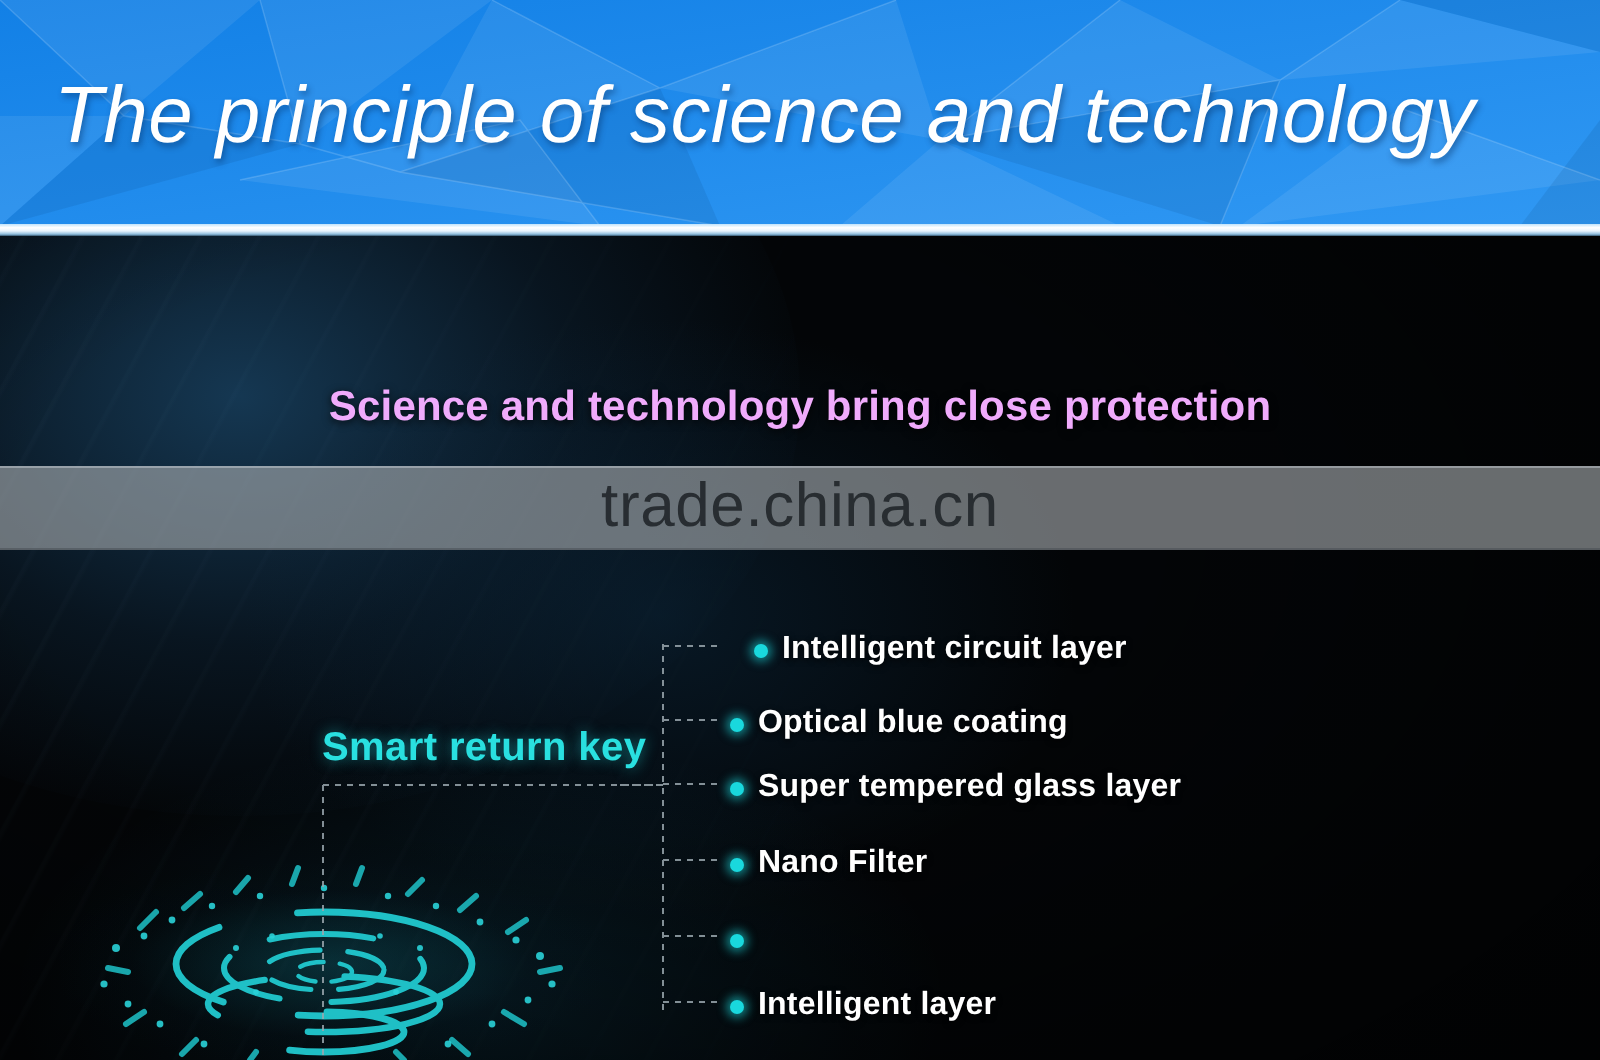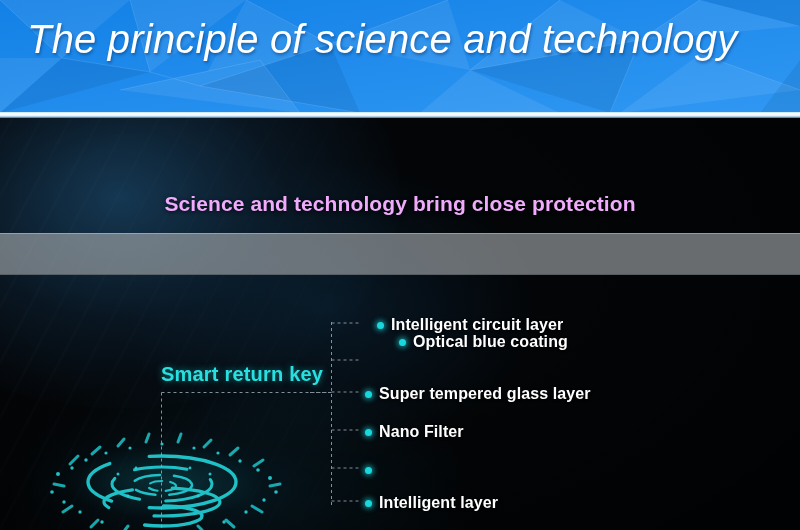--- a/index.html
+++ b/index.html
@@ -30,21 +30,21 @@
   }
   #header-facets {
     position: absolute;
     left: 0; top: 0;
     width: 800px;
     height: 113px;
   }
   #header-title {
     position: absolute;
     left: 27px;
-    top: 8px;
+    top: 27px;
     width: 760px;
     font-size: 40px;
     font-weight: 300;
     font-style: italic;
     color: #ffffff;
     letter-spacing: 0.2px;
     white-space: nowrap;
     text-shadow: 1px 2px 3px rgba(0,40,90,0.45);
     line-height: 62px;
   }
@@ -345,29 +345,30 @@
       <line x1="331.5" y1="501" x2="361" y2="501"></line>
 
       <line x1="161.5" y1="392.5" x2="331.5" y2="392.5"></line>
       <line x1="161.5" y1="392.5" x2="161.5" y2="530"></line>
 
       <line x1="310" y1="392.5" x2="331.5" y2="392.5"></line>
     </g>
   </svg>
 
   <div id="watermark-band"></div>
+  <div id="watermark-text">trade.china.cn</div>
 
   <div id="smart-key-label">Smart return key</div>
 
   <div id="callout-list">
     <div class="callout-row" style="top:313px;margin-left:12px;">
       <span class="callout-dot"></span>
       <span class="callout-label">Intelligent circuit layer</span>
     </div>
-    <div class="callout-row" style="top:330px;margin-left:34px;">
+    <div class="callout-row" style="top:350px;">
       <span class="callout-dot"></span>
       <span class="callout-label">Optical blue coating</span>
     </div>
     <div class="callout-row" style="top:382px;">
       <span class="callout-dot"></span>
       <span class="callout-label">Super tempered glass layer</span>
     </div>
     <div class="callout-row" style="top:420px;">
       <span class="callout-dot"></span>
       <span class="callout-label">Nano Filter</span>

